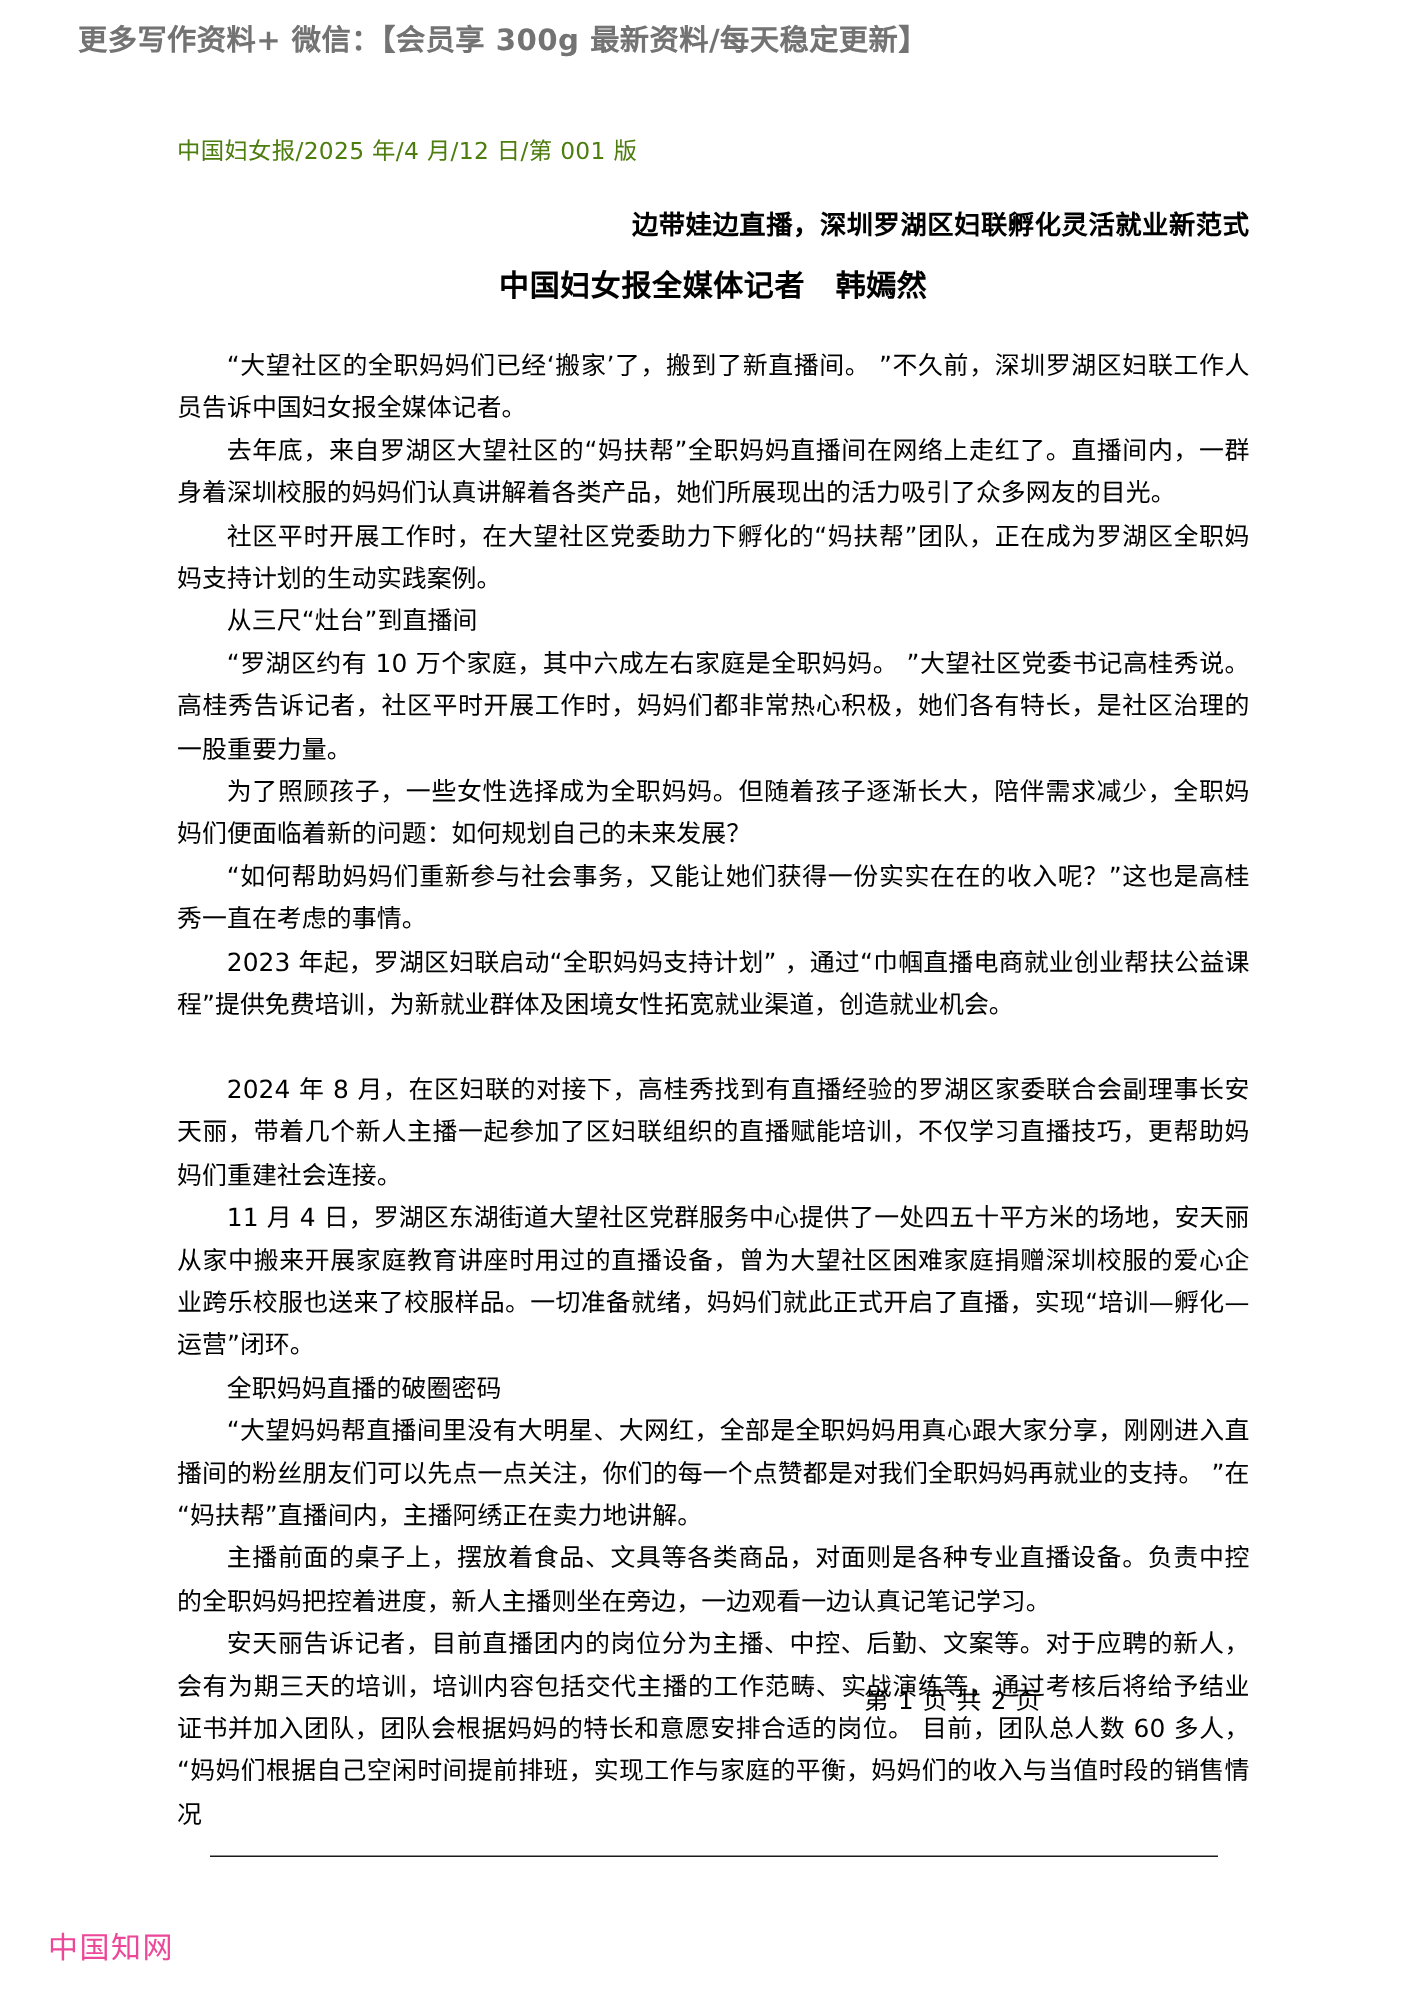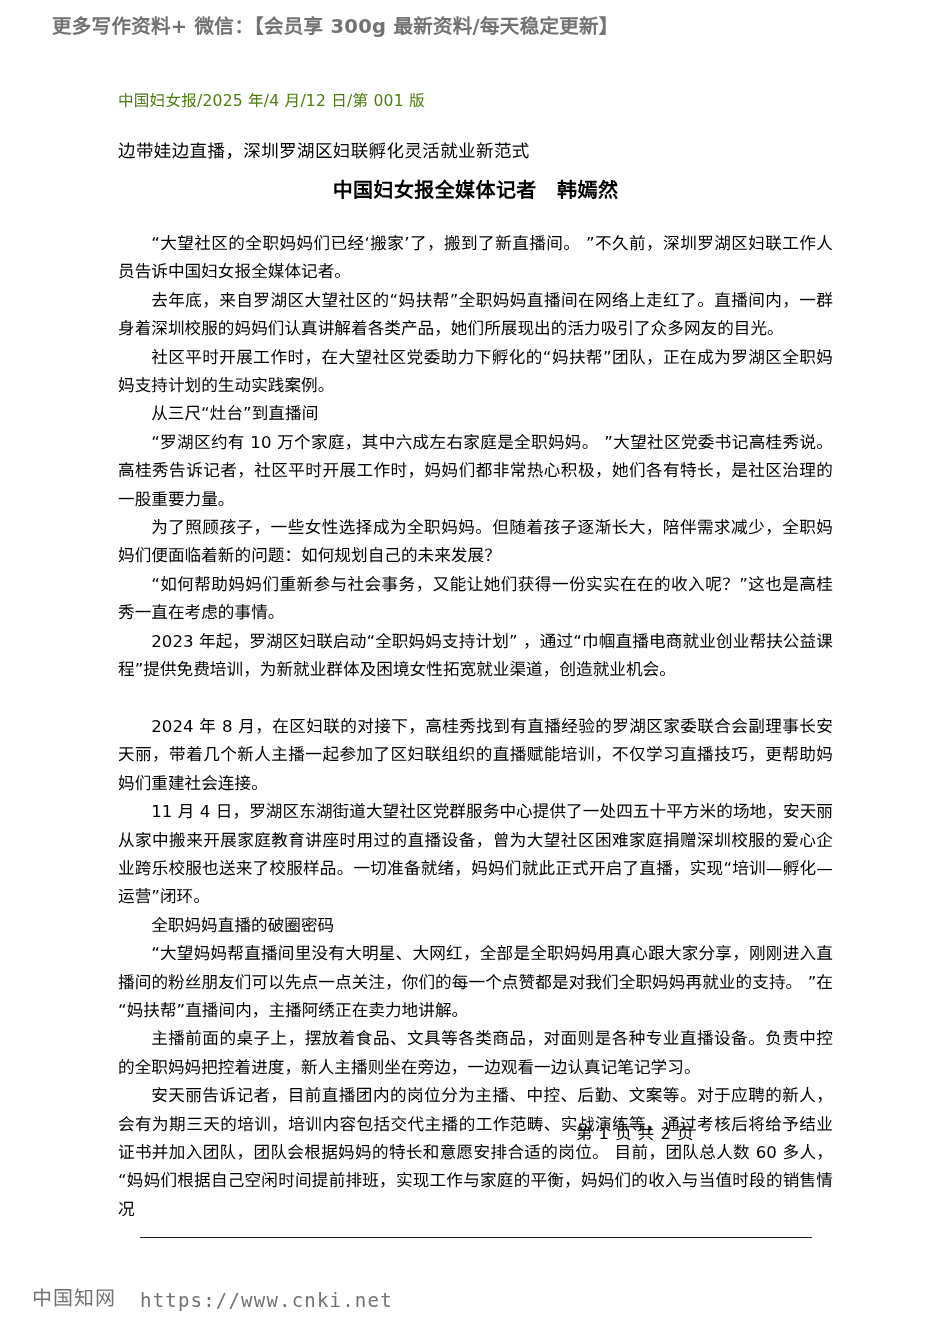--- a/index.html
+++ b/index.html
@@ -49,26 +49,26 @@
 
   .source-line {
     font-size: 15.6px;
     line-height: 26px;
     letter-spacing: 0.2px;
     margin: 0 0 22px 0;
     color: #4d7c0f;
   }
 
   .shoulder-title {
-    text-align: left;
+    text-align: right;
     font-size: 17.5px;
     line-height: 30px;
     margin: 0 0 6px 0;
     letter-spacing: 0.4px;
-    font-weight: normal;
+    font-weight: bold;
   }
 
   .main-title {
     text-align: center;
     font-size: 26px;
     line-height: 40px;
     font-weight: bold;
     margin: 8px 0 12px 0;
     letter-spacing: 0.6px;
   }
@@ -120,23 +120,23 @@
     height: 0;
     border-top: 1.6px solid #1a1a1a;
   }
 
   
   .watermark {
     position: absolute;
     top: 1282px;
     left: 32px;
     display: flex;
-    align-items: flex-end;
-    gap: 24px;
-    color: #737373;
+    align-items: flex-start;
+    gap: 55px;
+    color: #ec4899;
     user-select: none;
   }
   .watermark .wm-cn {
     font-size: 20px;
     letter-spacing: 1px;
     font-family: "DejaVu Sans", "Liberation Sans", sans-serif;
   }
   .watermark .wm-url {
     font-size: 19px;
     letter-spacing: 1.2px;
@@ -177,16 +177,15 @@
       </div>
 
   </div>
 
   <div class="page-number">第 1 页 共 2 页</div>
 
   <div class="rule"></div>
 
   <div class="watermark">
     <span class="wm-cn">中国知网</span>
-    <span class="wm-url">https://www.cnki.net</span>
   </div>
 
 </div>
 
 </body></html>

